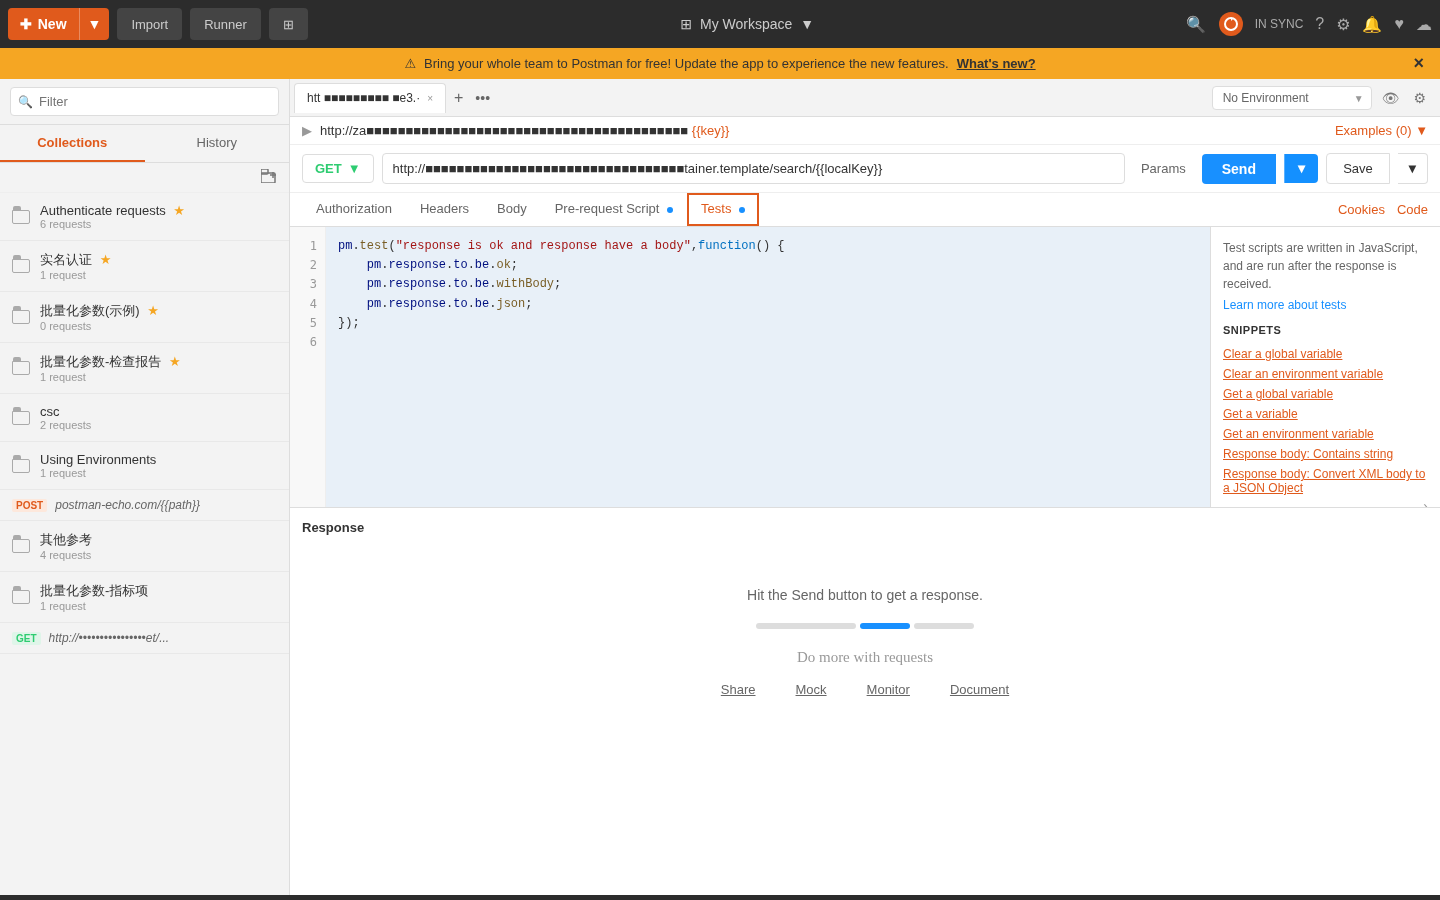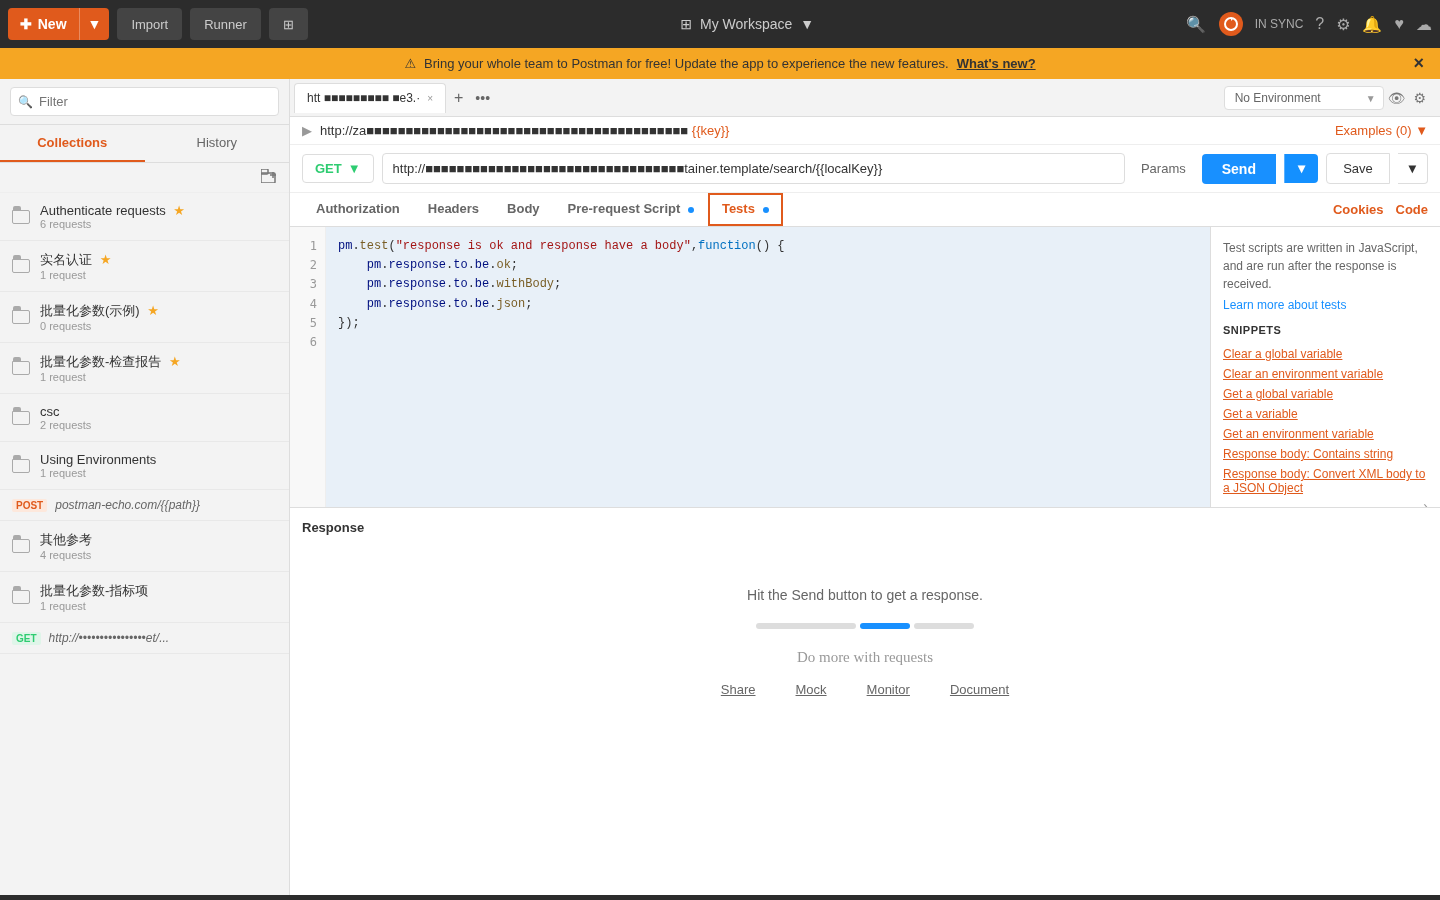--- a/index.html
+++ b/index.html
@@ -382,21 +382,20 @@
       cursor: pointer;
     }
 
     
     .req-body-tabs {
       display: flex;
       align-items: center;
       border-bottom: 1px solid #ddd;
       padding: 0 12px;
       background: white;
-      font-weight: bold;
     }
     .req-body-tab {
       padding: 8px 14px;
       font-size: 13px;
       color: #666;
       cursor: pointer;
       border-bottom: 2px solid transparent;
       position: relative;
     }
     .req-body-tab .dot {
@@ -562,21 +561,21 @@
       align-items: center;
       background: #f3f3f3;
       border-bottom: 1px solid #ddd;
       height: 38px;
       padding: 0 4px;
     }
     .req-tab-bar-right {
       display: flex;
       align-items: center;
       margin-left: auto;
-      gap: 0;
+      gap: 6px;
       padding-right: 6px;
     }
     .icon-btn-sm {
       background: none;
       border: none;
       color: #777;
       cursor: pointer;
       font-size: 14px;
       padding: 2px 4px;
     }

